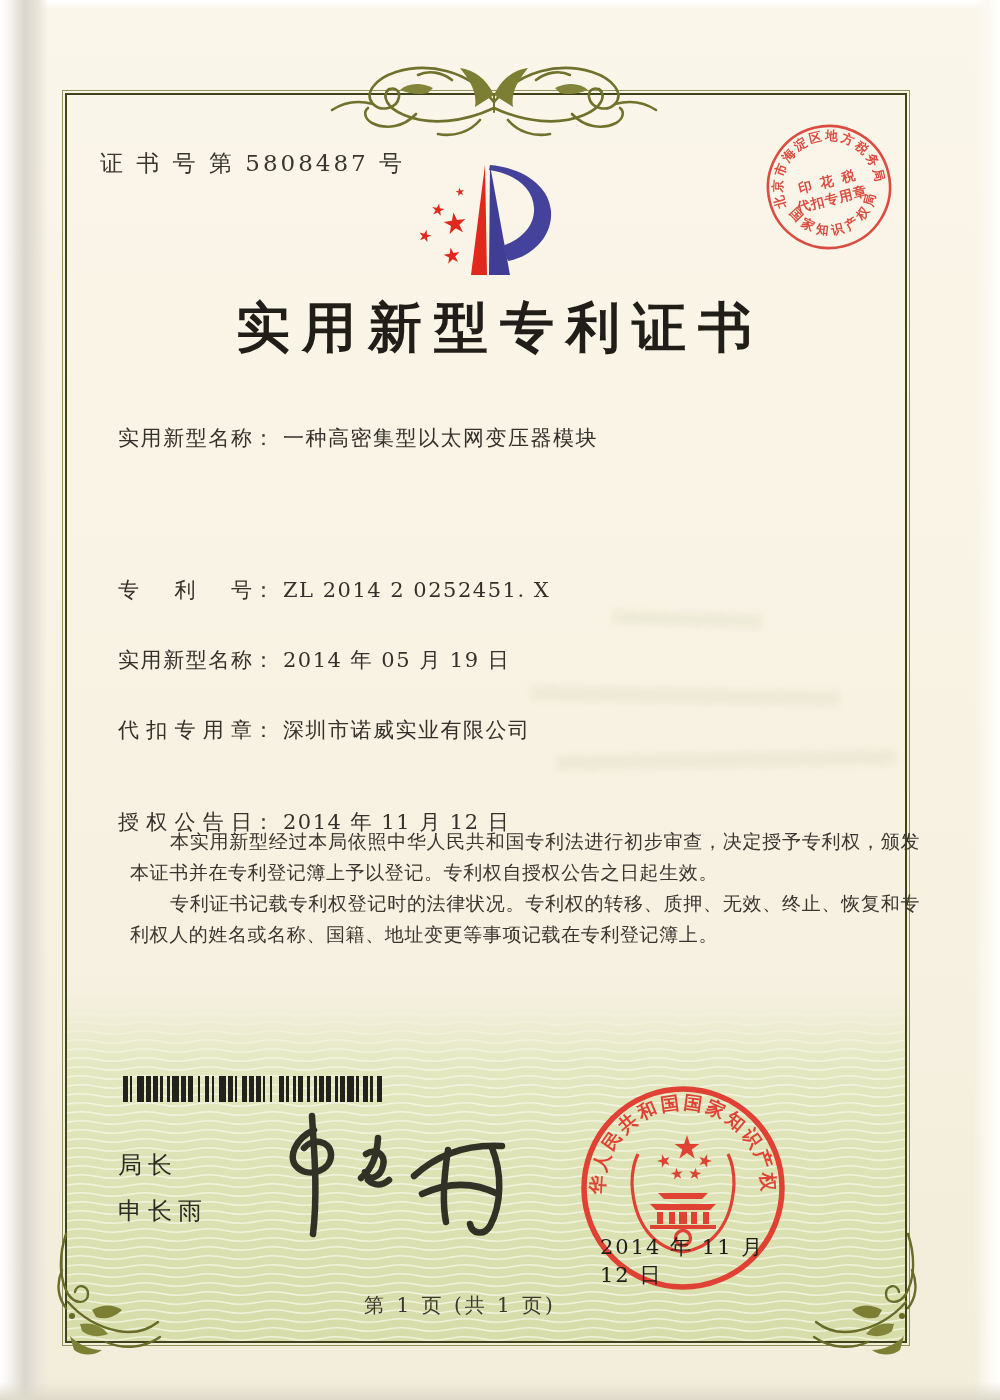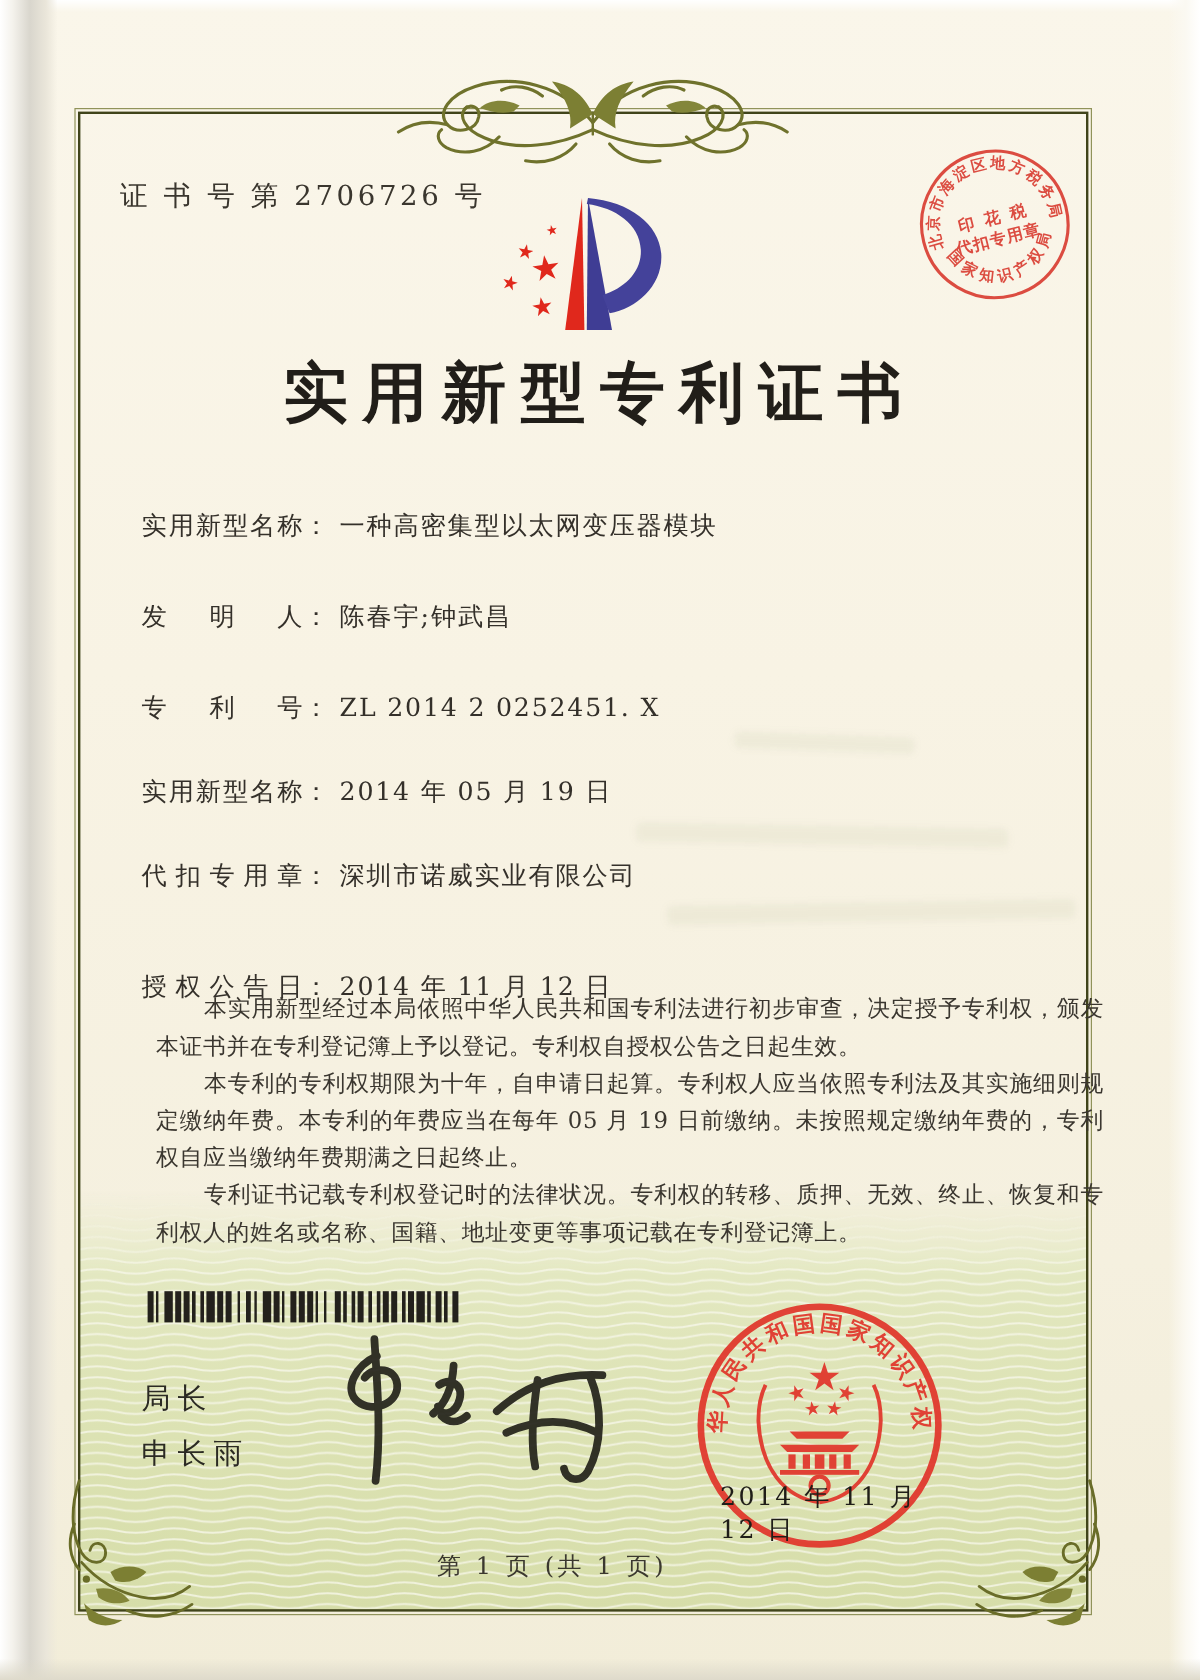--- a/index.html
+++ b/index.html
@@ -130,21 +130,21 @@
       <path d="M26,38 C20,52 22,66 30,76"></path>
       <path d="M32,70 C46,86 62,95 82,99 C98,102 112,98 122,90"></path>
       <path d="M70,110 C88,118 108,116 124,105"></path>
       <path d="M56,78 C66,72 78,72 86,78 C78,86 68,88 60,85 Z" fill="#7c7f33" stroke="none"></path>
       <path d="M44,92 C56,90 66,94 72,102 C62,106 52,104 46,99 Z" fill="#83863a" stroke="none"></path>
       <path d="M34,104 C42,112 54,118 66,118 C58,124 46,124 38,118 Z" fill="#7c7f33" stroke="none"></path>
       <circle cx="36" cy="84" r="3" fill="#696c28" stroke="none"></circle>
     </g>
   </svg>
 
-  <div class="abs certno">证 书 号 第 2706726 号</div>
+  <div class="abs certno">证 书 号 第 5808487 号</div>
 
   <svg class="abs" style="left:413px;top:158px;" width="150" height="130" viewBox="0 0 150 130">
     <defs>
       <path id="star1" d="M0,-1 L0.2245,-0.309 L0.951,-0.309 L0.3633,0.118 L0.5878,0.809 L0,0.382 L-0.5878,0.809 L-0.3633,0.118 L-0.951,-0.309 L-0.2245,-0.309 Z"></path>
     </defs>
     <path d="M72,7 L58,117 L74,117 Z" fill="#e0281c"></path>
     <path d="M77,7 L76,117 L97,117 Z" fill="#3f3d94"></path>
     <path d="M77,7 C112,10 136,29 138,53 C140,79 118,99 95,103 L89,88 C108,82 122,68 121,50 C120,29 100,15 76,12 Z" fill="#44429a"></path>
     <g fill="#e0281c">
       <use href="#star1" transform="translate(47,34) scale(4.5) rotate(-12)"></use>
@@ -171,39 +171,35 @@
       <text x="74" y="76" text-anchor="middle" font-size="13.5" font-weight="bold" fill="#d8352a" letter-spacing="2">印 花 税</text>
       <text x="74" y="94" text-anchor="middle" font-size="13.5" font-weight="bold" fill="#d8352a" letter-spacing="1">代扣专用章</text>
     </g>
   </svg>
 
   <div class="abs title">实用新型专利证书</div>
 
   <div class="abs fieldrow" style="top:424px;">
     <span class="flabel">实用新型名称</span><span class="fcolon">：</span><span class="fvalue">一种高密集型以太网变压器模块</span>
   </div>
-  <div class="abs fieldrow" style="top:500px;">
-    <span class="flabel">发明人</span><span class="fcolon">：</span><span class="fvalue">陈春宇;钟武昌</span>
-  </div>
   <div class="abs fieldrow" style="top:576px;text-decoration:underline;">
     <span class="flabel">专利号</span><span class="fcolon">：</span><span class="fvalue">ZL 2014 2 0252451. X</span>
   </div>
   <div class="abs fieldrow" style="top:646px;">
     <span class="flabel">实用新型名称</span><span class="fcolon">：</span><span class="fvalue">2014 年 05 月 19 日</span>
   </div>
   <div class="abs fieldrow" style="top:716px;">
     <span class="flabel">代扣专用章</span><span class="fcolon">：</span><span class="fvalue">深圳市诺威实业有限公司</span>
   </div>
   <div class="abs fieldrow" style="top:808px;">
     <span class="flabel">授权公告日</span><span class="fcolon">：</span><span class="fvalue">2014 年 11 月 12 日</span>
   </div>
 
   <div class="abs paras">
     <p>本实用新型经过本局依照中华人民共和国专利法进行初步审查，决定授予专利权，颁发本证书并在专利登记簿上予以登记。专利权自授权公告之日起生效。</p>
-    <p>本专利的专利权期限为十年，自申请日起算。专利权人应当依照专利法及其实施细则规定缴纳年费。本专利的年费应当在每年 05 月 19 日前缴纳。未按照规定缴纳年费的，专利权自应当缴纳年费期满之日起终止。</p>
     <p>专利证书记载专利权登记时的法律状况。专利权的转移、质押、无效、终止、恢复和专利权人的姓名或名称、国籍、地址变更等事项记载在专利登记簿上。</p>
   </div>
 
   <div class="abs barcode" id="barcode">
       <div class="bar" style="width: 4.68468px;"></div>
       <div class="gap" style="width: 2.34234px;"></div>
       <div class="bar" style="width: 2.34234px;"></div>
       <div class="gap" style="width: 4.68468px;"></div>
       <div class="bar" style="width: 7.02703px;"></div>
       <div class="gap" style="width: 2.34234px;"></div>

